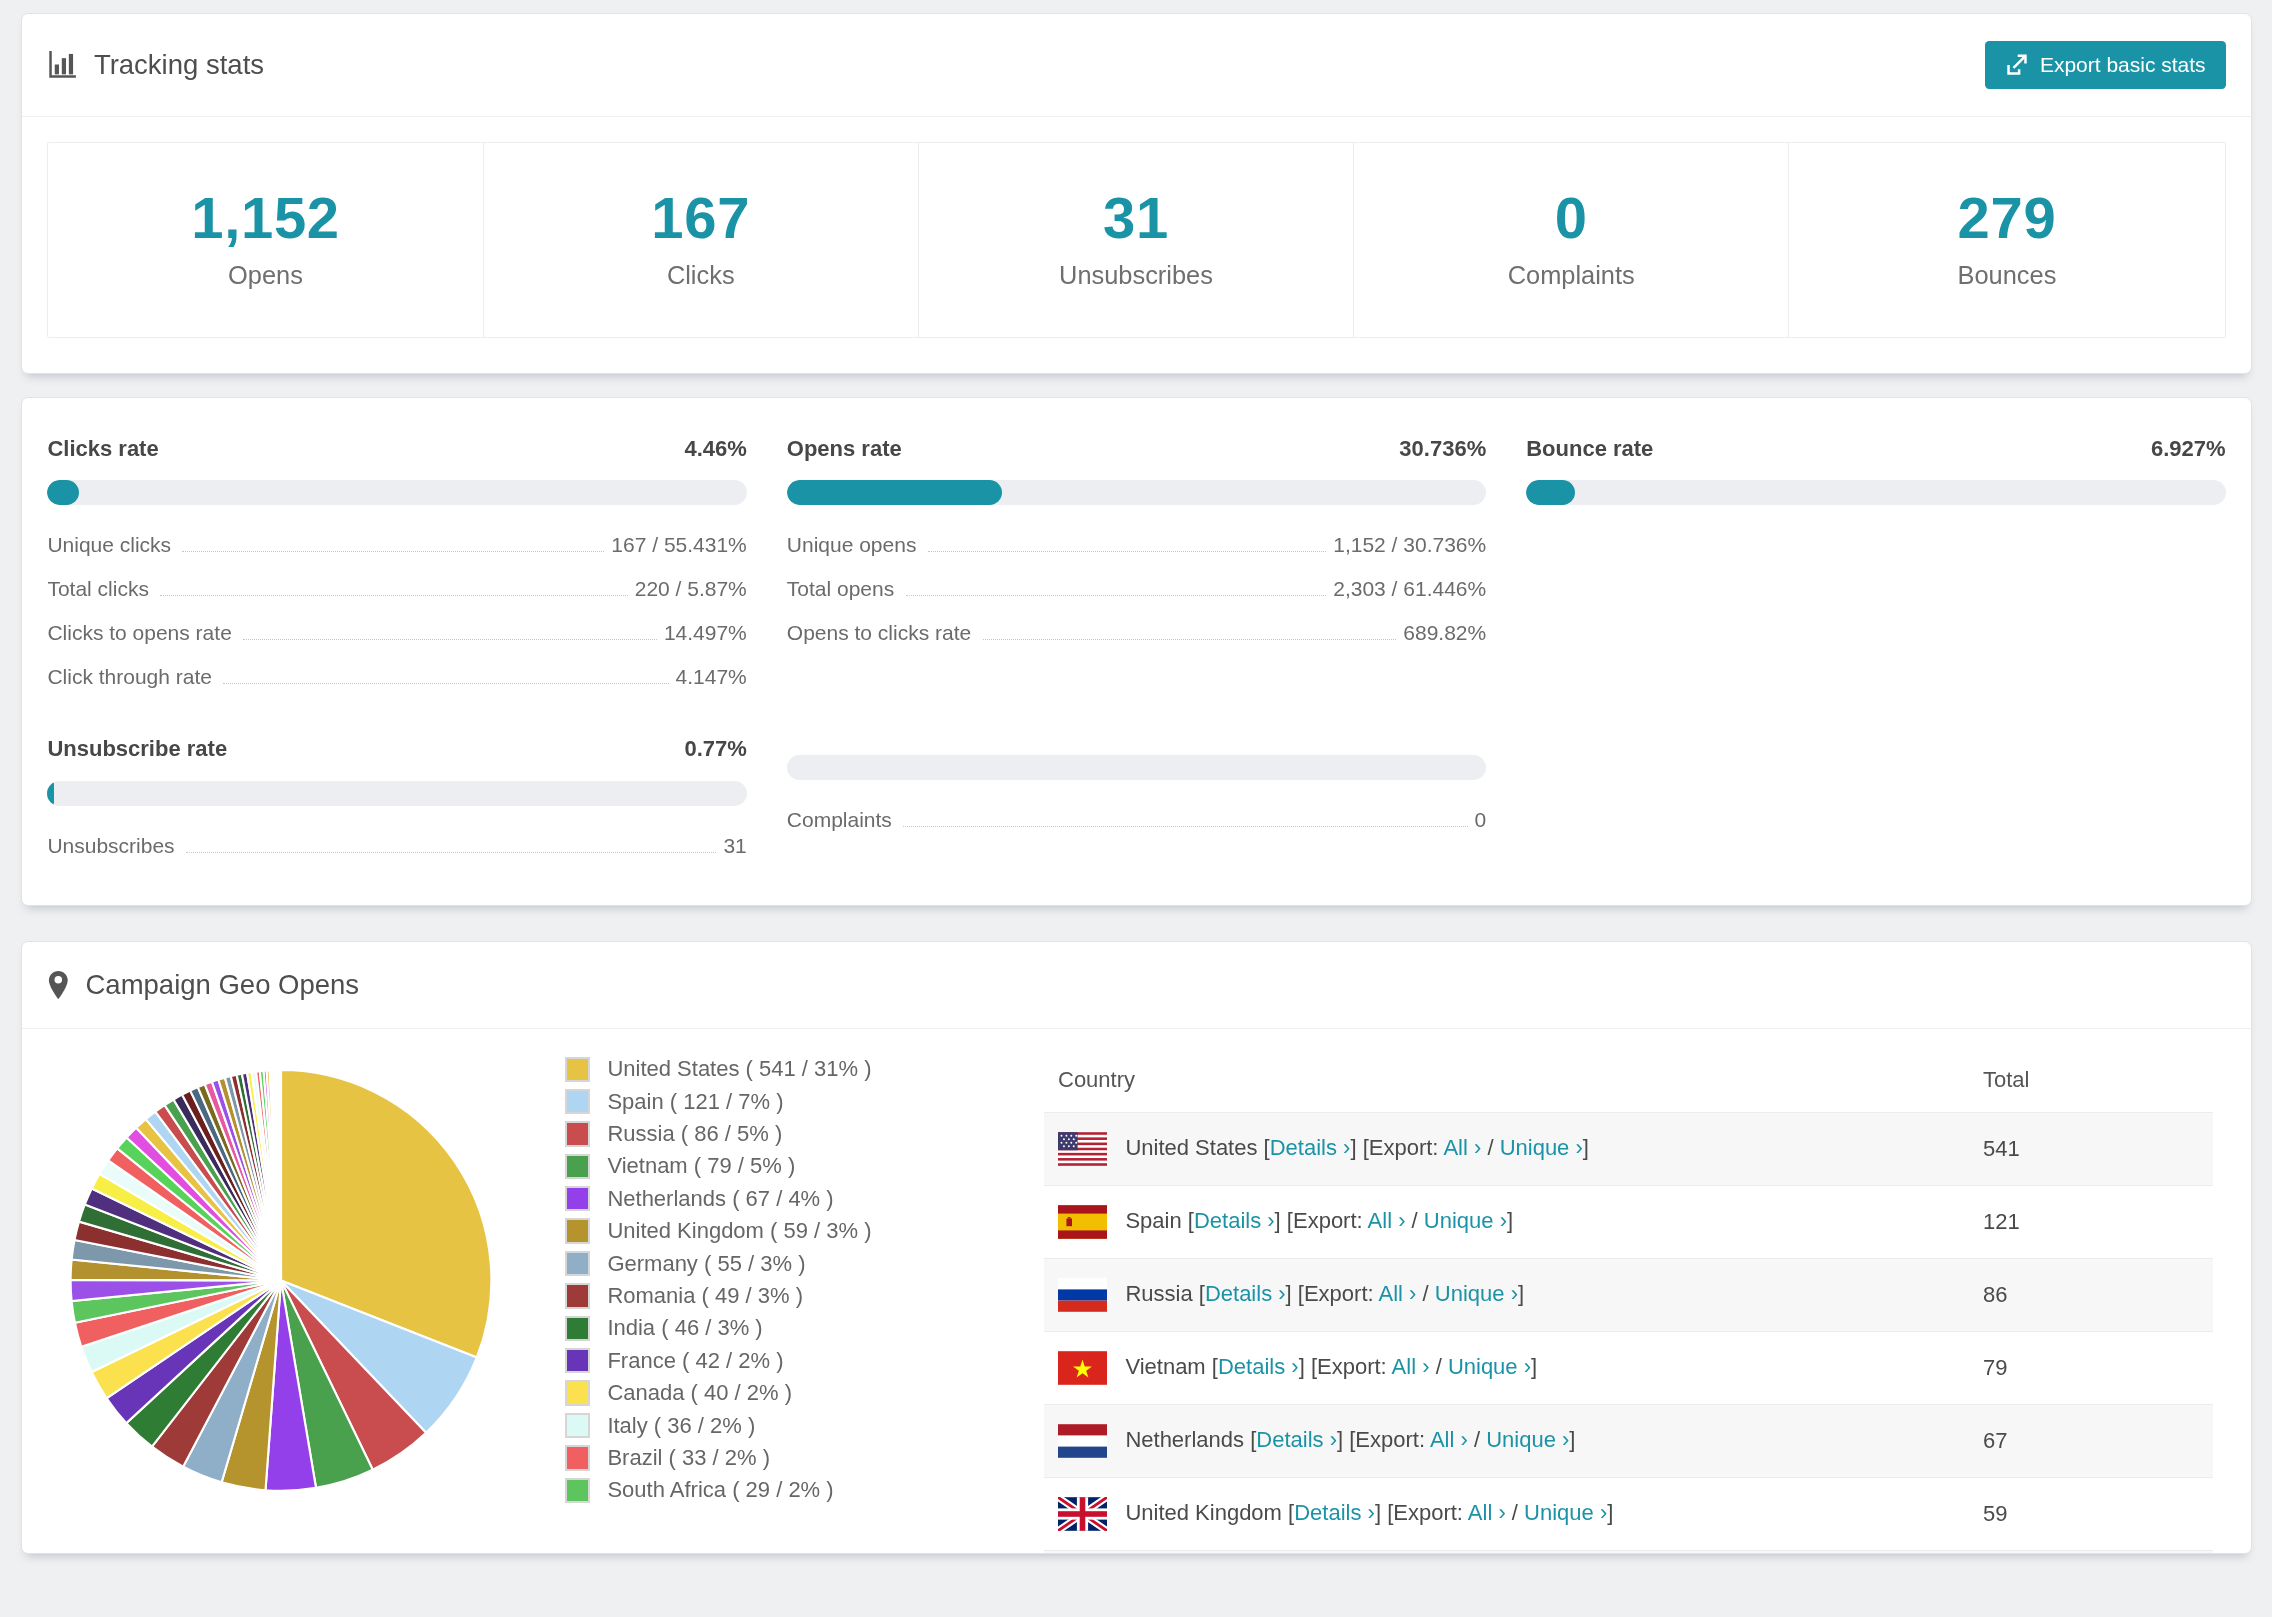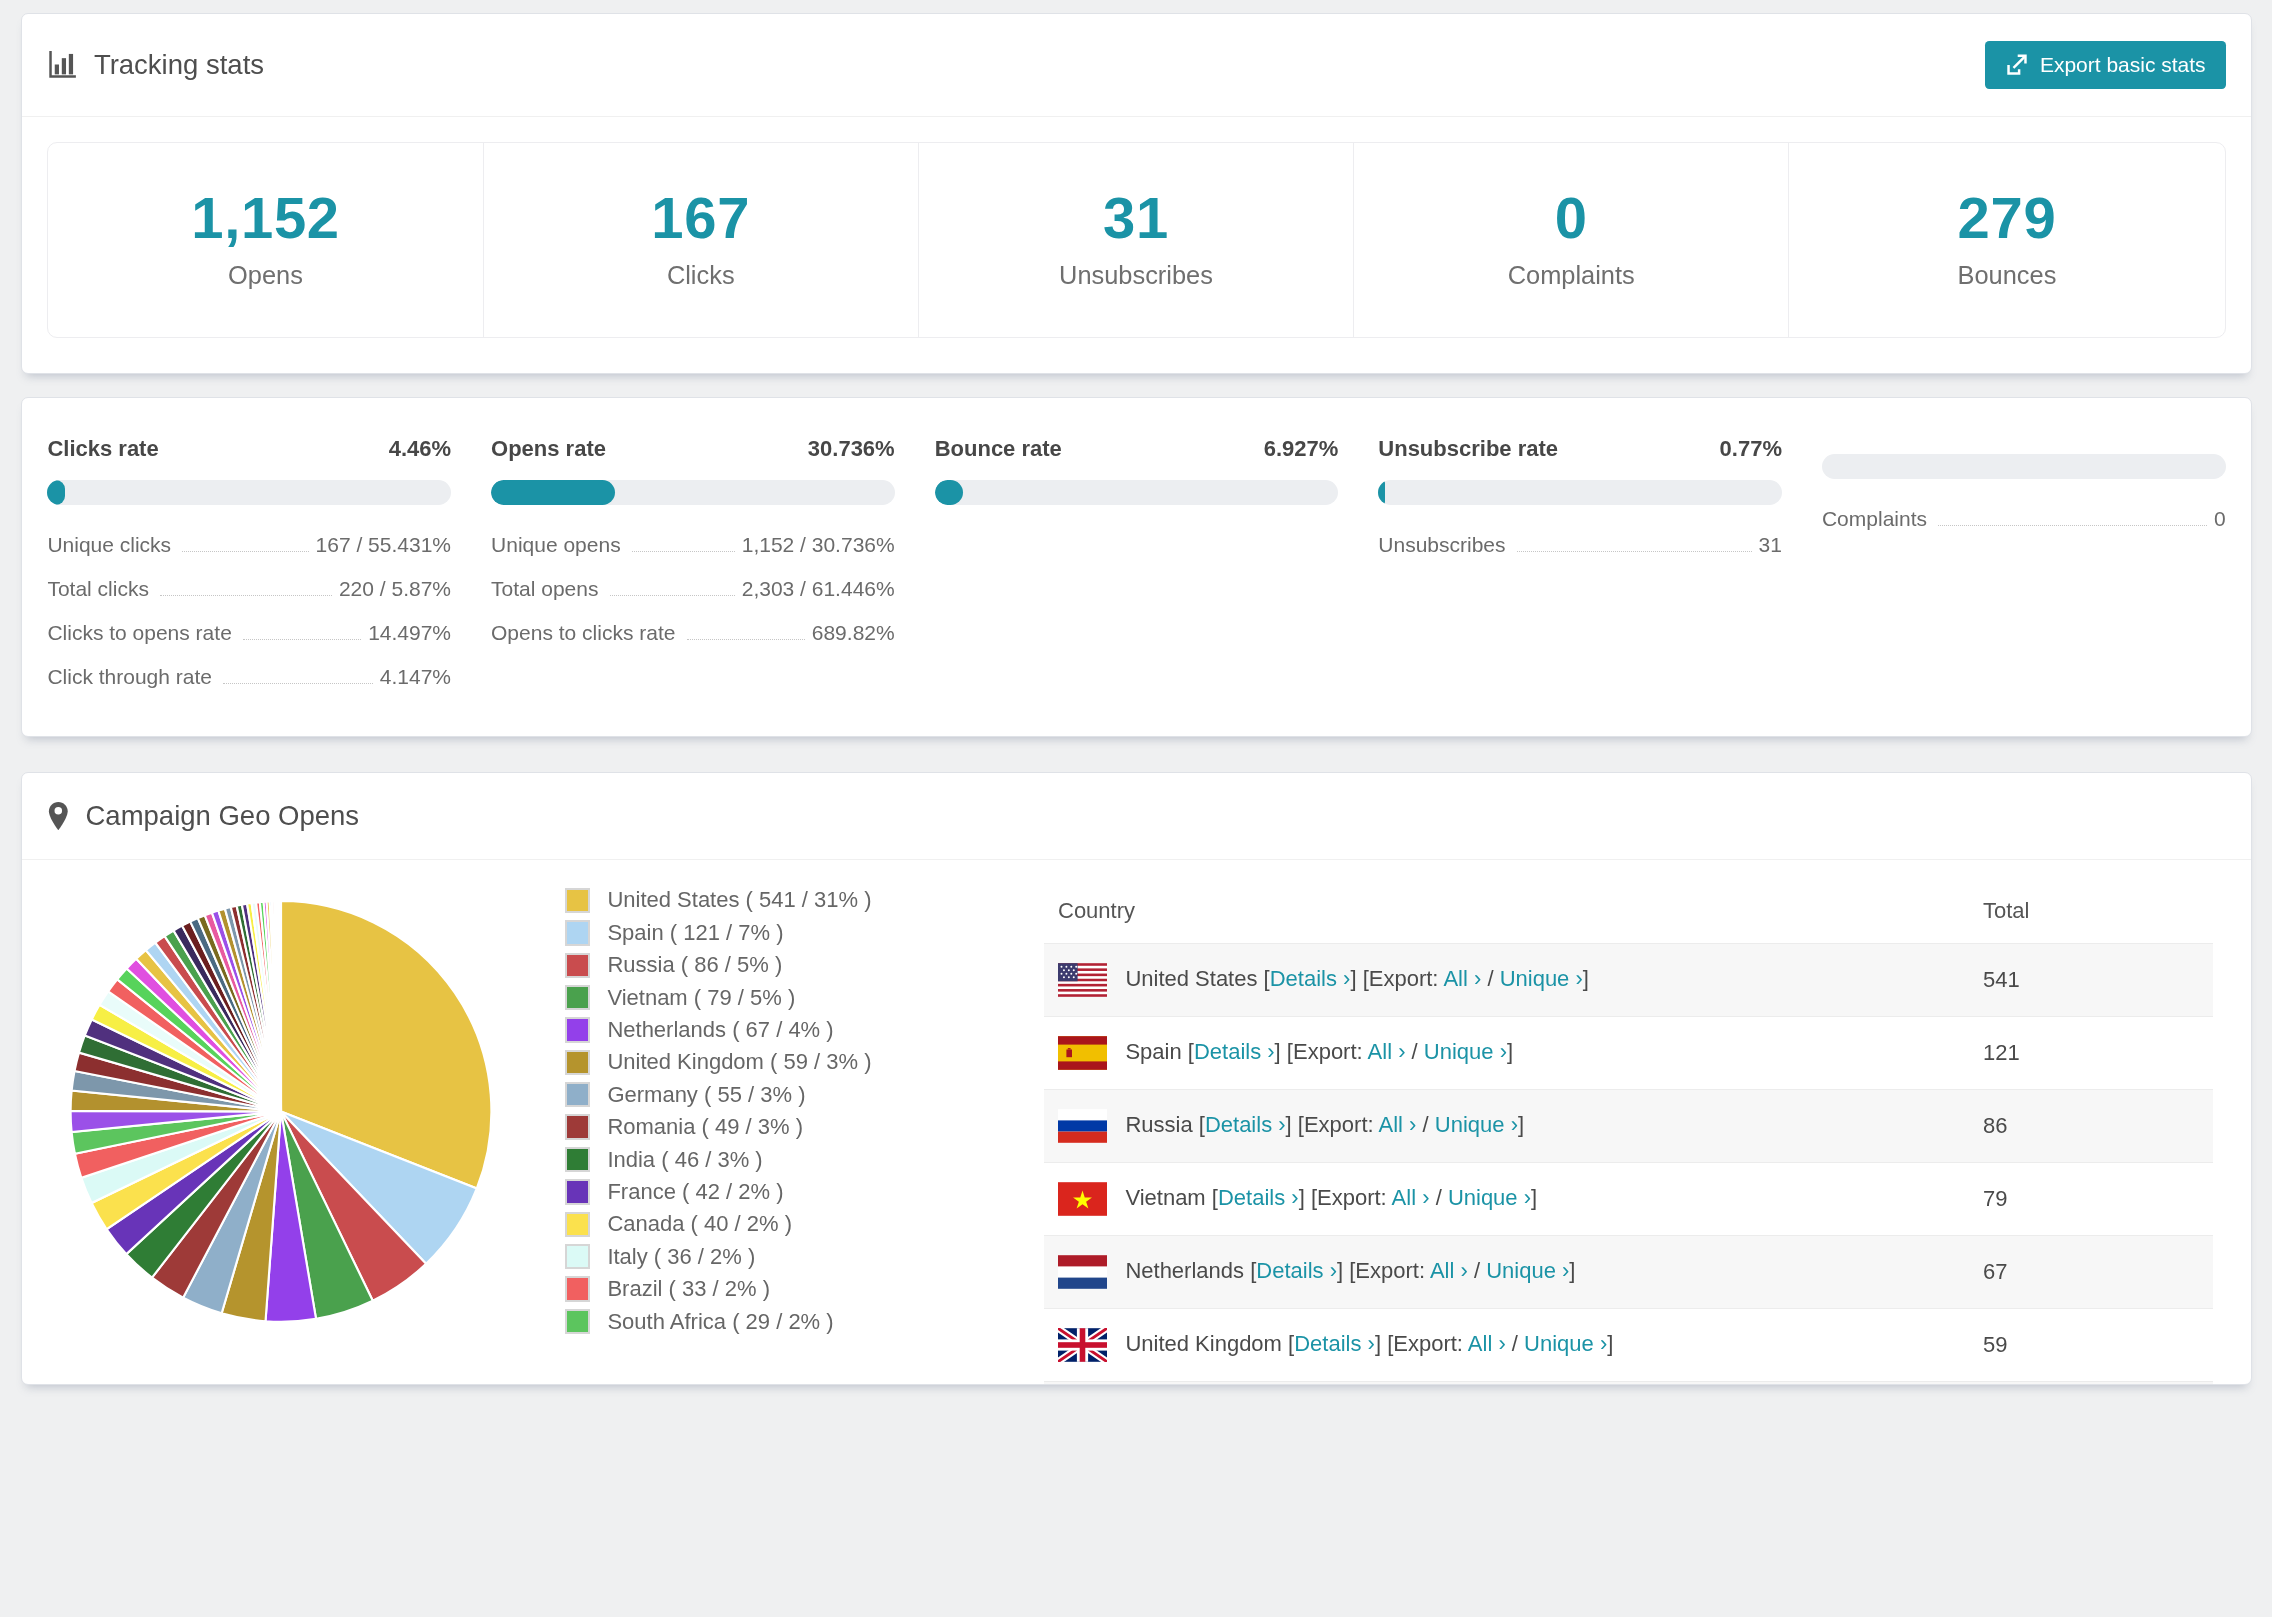--- a/index.html
+++ b/index.html
@@ -25,30 +25,30 @@
   }
   .card-title { display:flex; align-items:center; gap:15.5px; font-size:27.5px; color:#4e4e4e; }
   .btn {
     display:flex; gap:11.3px;
     background:var(--accent); color:#fff;
     font-size:21px; padding:12px 20px; border-radius:4.2px;
     border:none; cursor:pointer; font-family:inherit;
   }
   .stats-grid {
     margin:25.4px 25.4px 35px;
-    border:1.4px solid #ededf0; border-radius:10px;
+    border:1.4px solid #ededf0; border-radius:2px;
     display:grid; grid-template-columns:repeat(5,1fr);
   }
   .stat-cell { text-align:center; padding:41px 0 47px; border-right:1.4px solid #ededf0; }
   .stat-cell:last-child { border-right:none; }
   .stat-value { font-size:58px; font-weight:700; color:var(--accent); letter-spacing:0.7px; }
   .stat-label { font-size:25.4px; color:#6f6f6f; margin-top:10px; }
   
   .rates-card { margin-top:22.6px; padding:38px 25.4px 47px; }
-  .rates-grid { display:grid; grid-template-columns:1fr 1fr 1fr 1fr 1fr; column-gap:40px; row-gap:47px; }
+  .rates-grid { display:grid; grid-template-columns:1fr 1fr 1fr; column-gap:40px; row-gap:47px; }
   .rate-head { display:flex; justify-content:space-between; align-items:baseline; }
   .rate-title, .rate-value { font-size:22px; font-weight:700; color:#474747; }
   .bar { margin-top:18.4px; height:25.4px; background:#eceef1; border-radius:12.7px; overflow:hidden; }
   .bar-fill { height:100%; background:var(--accent); border-radius:12.7px; min-width:6.4px; }
   .rate-rows { margin-top:28px; }
   .rate-row { display:flex; align-items:flex-end; font-size:21px; margin-top:20px; }
   .rate-row:first-child { margin-top:0; }
   .rr-label { color:#6b6b6b; white-space:nowrap; }
   .leader { flex:1; border-bottom:1.4px dotted #c6c6c6; margin:0 7px 5.6px 11.3px; }
   .rr-value { color:#6b6b6b; white-space:nowrap; }

